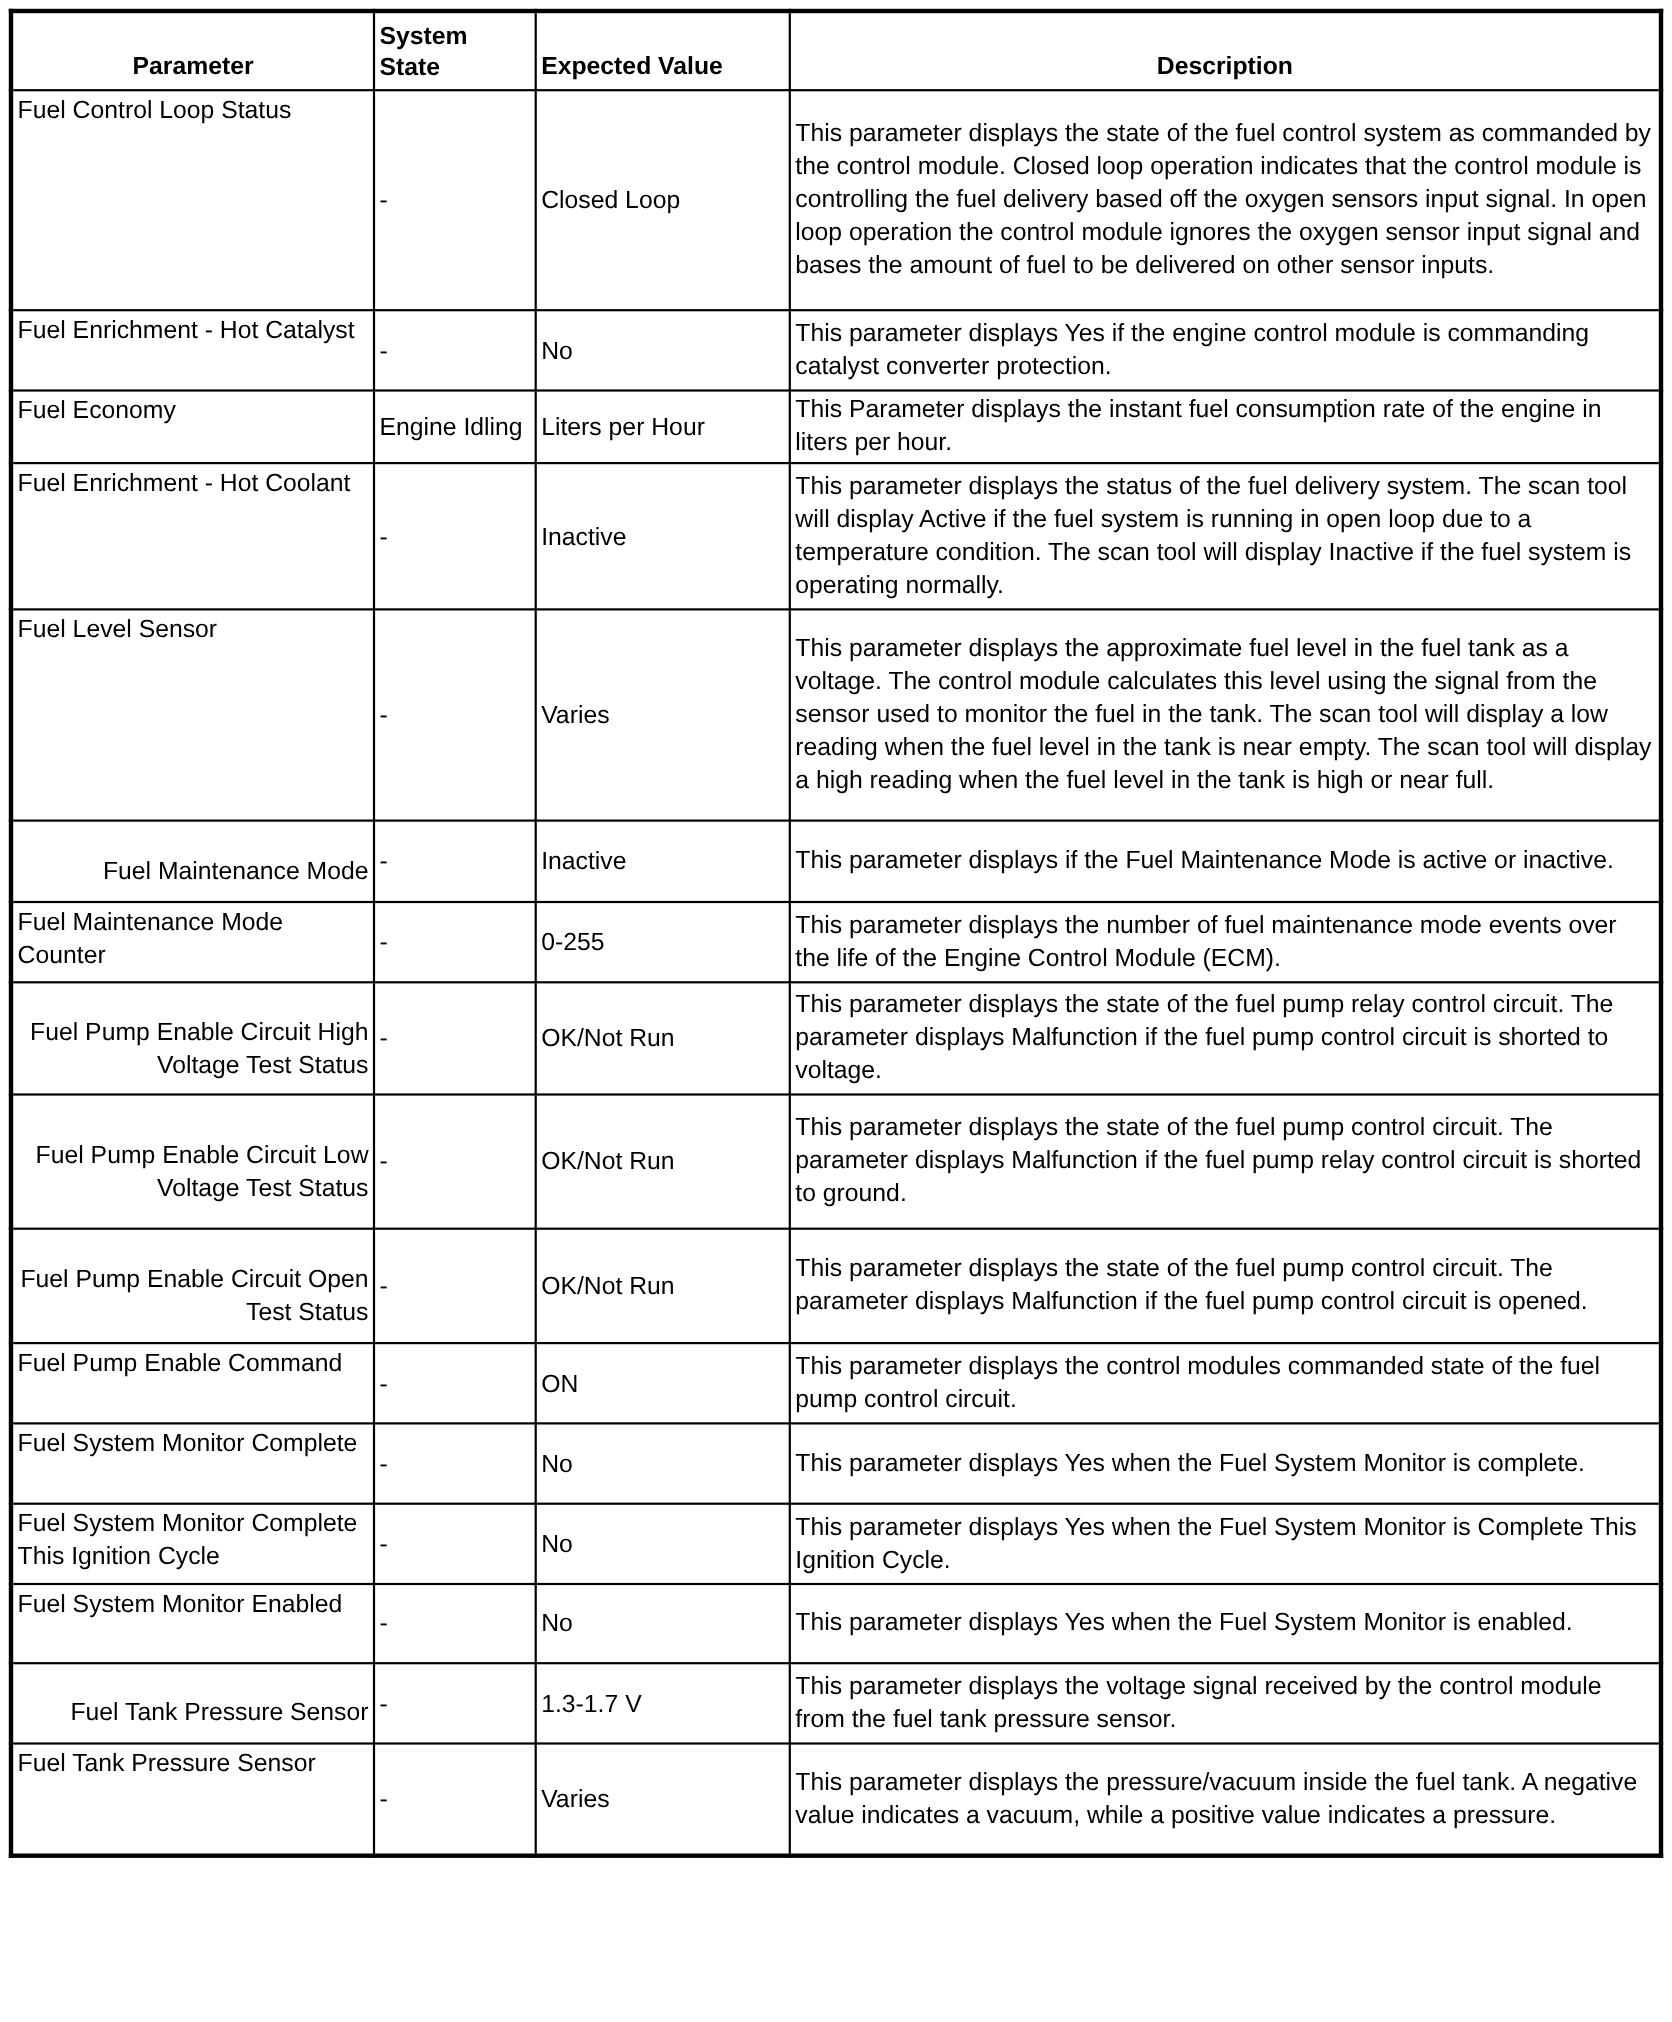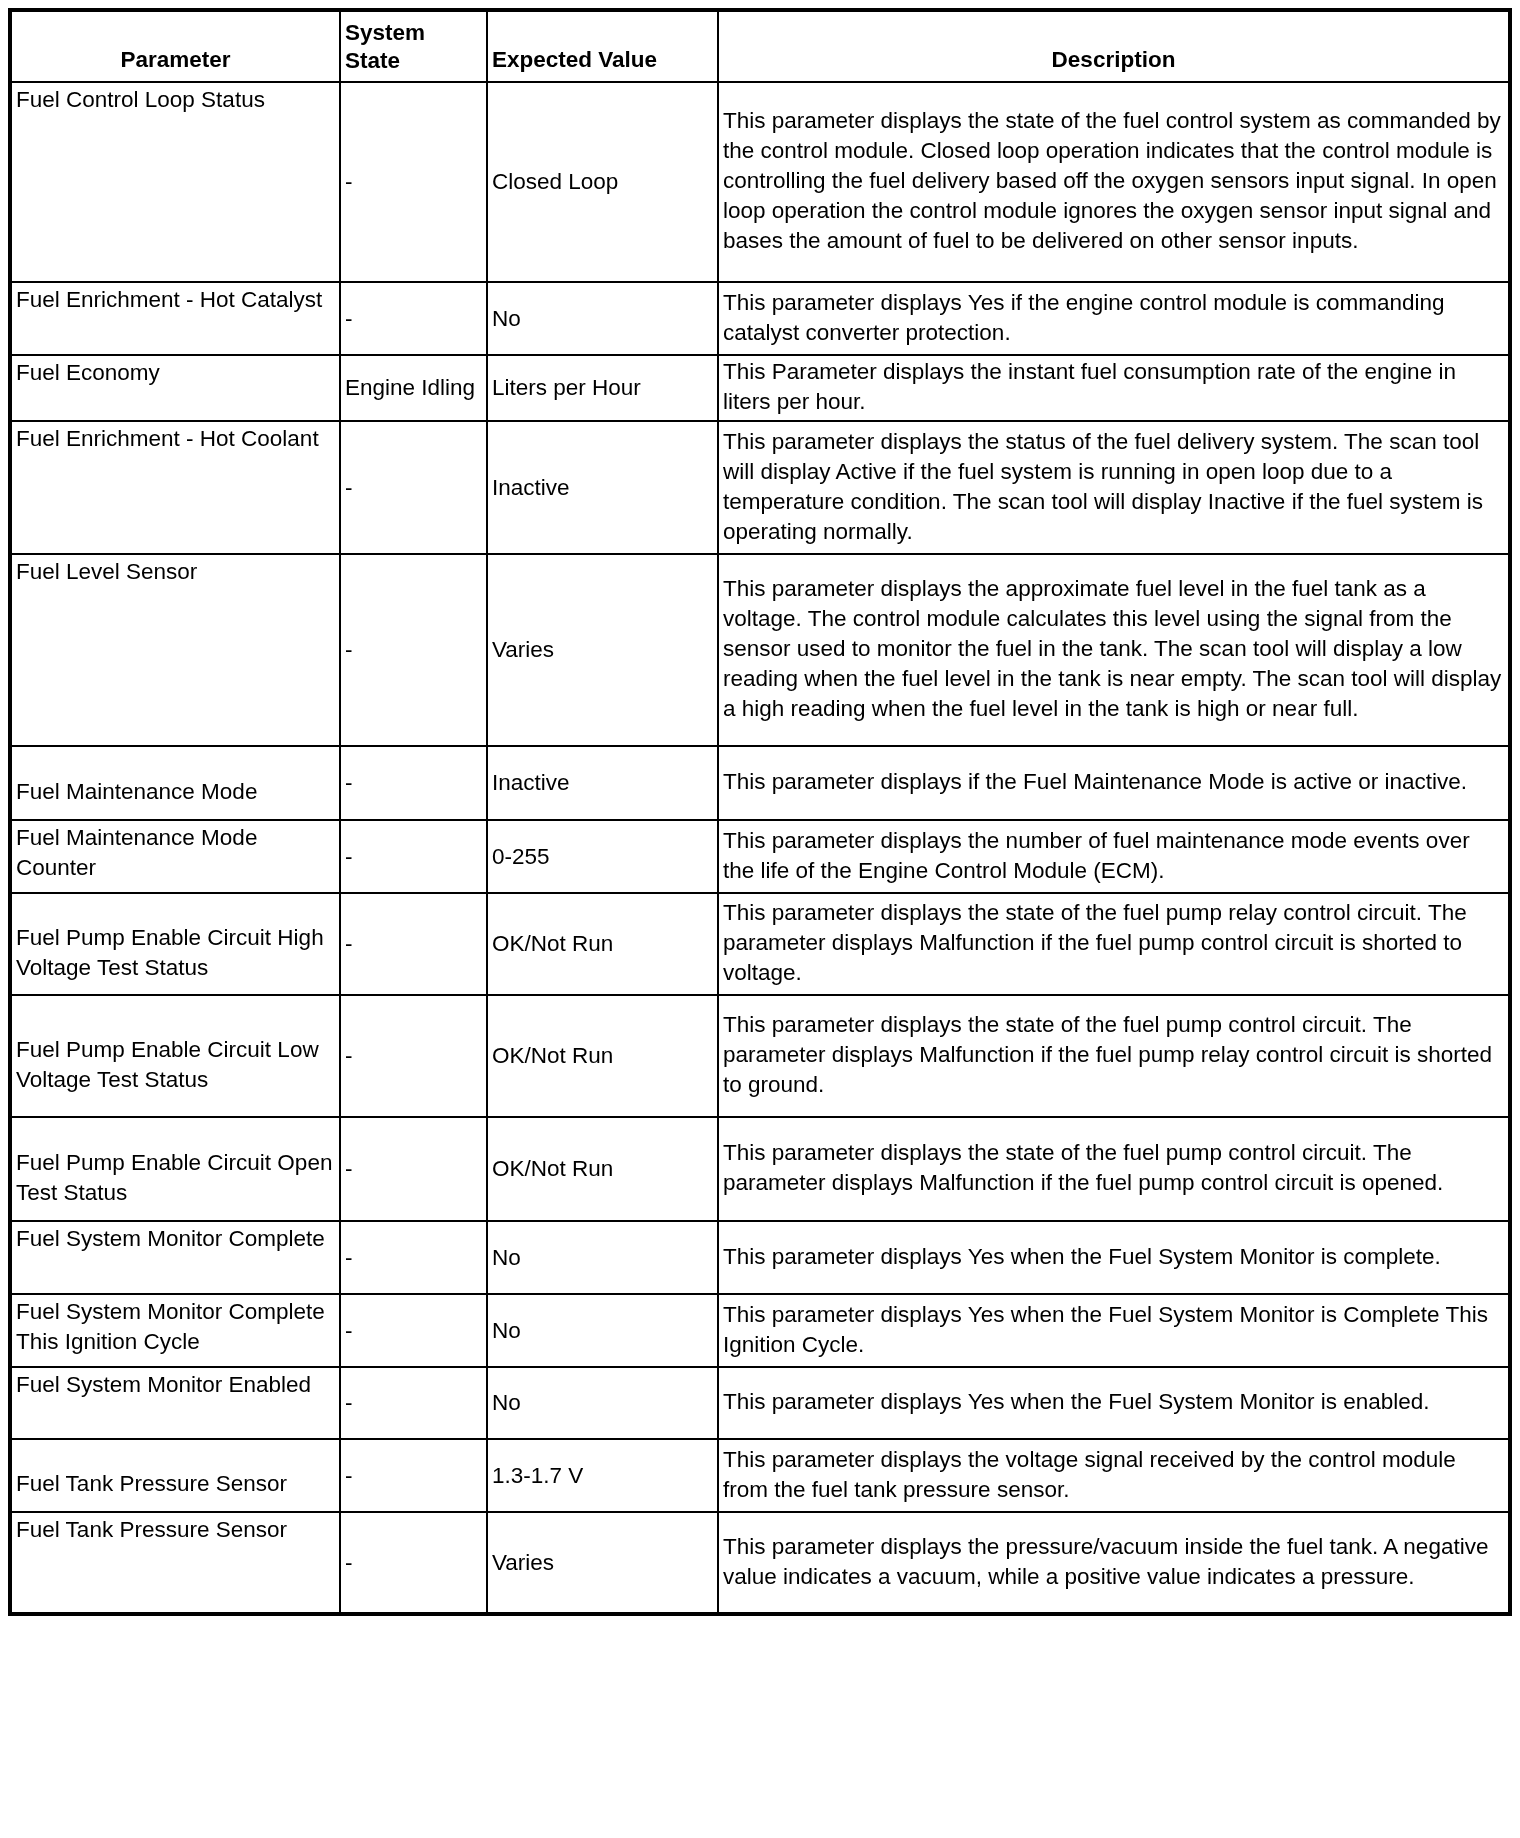--- a/index.html
+++ b/index.html
@@ -14,21 +14,21 @@
     line-height: 30px;
     color: #000;
     table-layout: fixed;
   }
   th, td { border: 2px solid #000; padding: 0 4px 0 4px; }
   th { font-weight: bold; vertical-align: bottom; text-align: left; padding-bottom: 6px; height: 63px; }
   th.c-param, th.c-desc { text-align: center; }
   th.c-state { line-height: 28px; }
   td { vertical-align: middle; }
   td.param { vertical-align: top; padding-top: 2px; }
-  td.param.mid { vertical-align: middle; padding-top: 17px; }
+  td.param.mid { vertical-align: middle; padding-top: 17px; text-align: right; }
   td.desc { padding-top: 1px; padding-bottom: 3px; }
   col.c1 { width: 330px; }
   col.c2 { width: 147px; }
   col.c3 { width: 231px; }
   col.c4 { width: 792px; }
 </style>
 </head>
 <body>
 
 <table class="params">
@@ -101,20 +101,26 @@
       <td>OK/Not Run</td>
       <td class="desc">This parameter displays the state of the fuel pump control circuit. The parameter displays Malfunction if the fuel pump relay control circuit is shorted to ground.</td>
     </tr>
     <tr style="height:104px">
       <td class="param mid">Fuel Pump Enable Circuit Open Test Status</td>
       <td>-</td>
       <td>OK/Not Run</td>
       <td class="desc">This parameter displays the state of the fuel pump control circuit. The parameter displays Malfunction if the fuel pump control circuit is opened.</td>
     </tr>
     <tr style="height:73px">
+      <td class="param">Fuel Pump Enable Command</td>
+      <td>-</td>
+      <td>ON</td>
+      <td class="desc">This parameter displays the control modules commanded state of the fuel pump control circuit.</td>
+    </tr>
+    <tr style="height:73px">
       <td class="param">Fuel System Monitor Complete</td>
       <td>-</td>
       <td>No</td>
       <td class="desc">This parameter displays Yes when the Fuel System Monitor is complete.</td>
     </tr>
     <tr style="height:73px">
       <td class="param">Fuel System Monitor Complete This Ignition Cycle</td>
       <td>-</td>
       <td>No</td>
       <td class="desc">This parameter displays Yes when the Fuel System Monitor is Complete This Ignition Cycle.</td>

